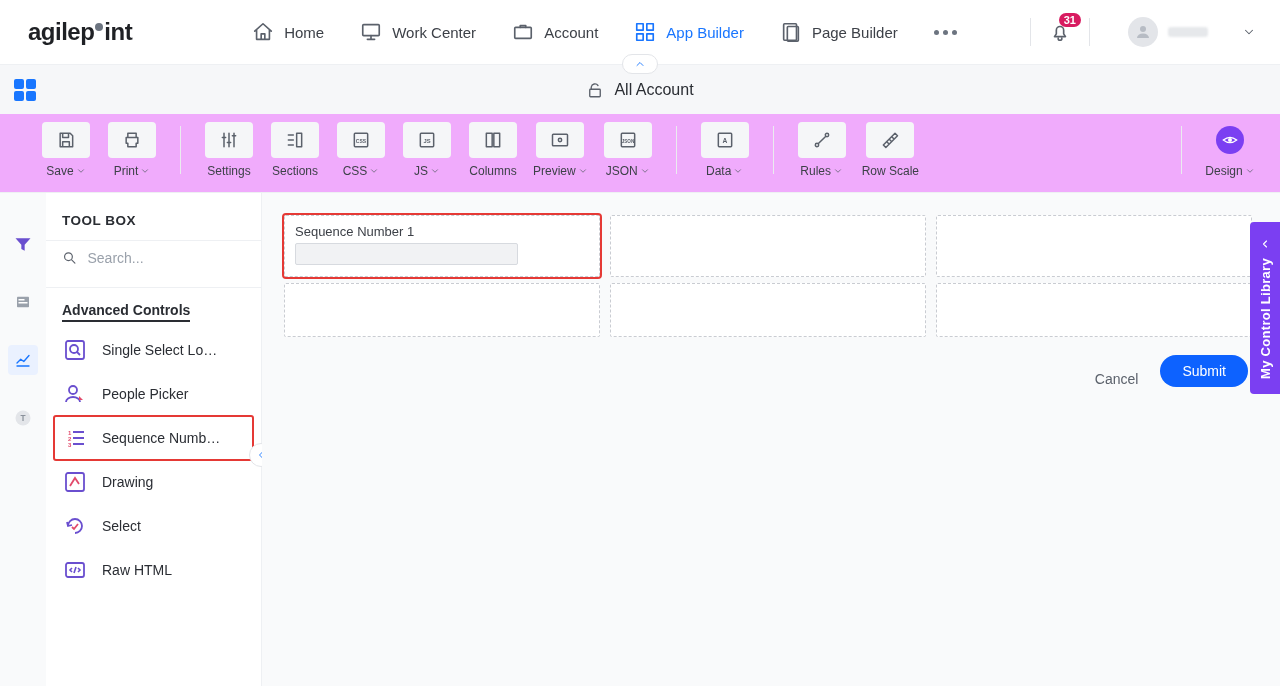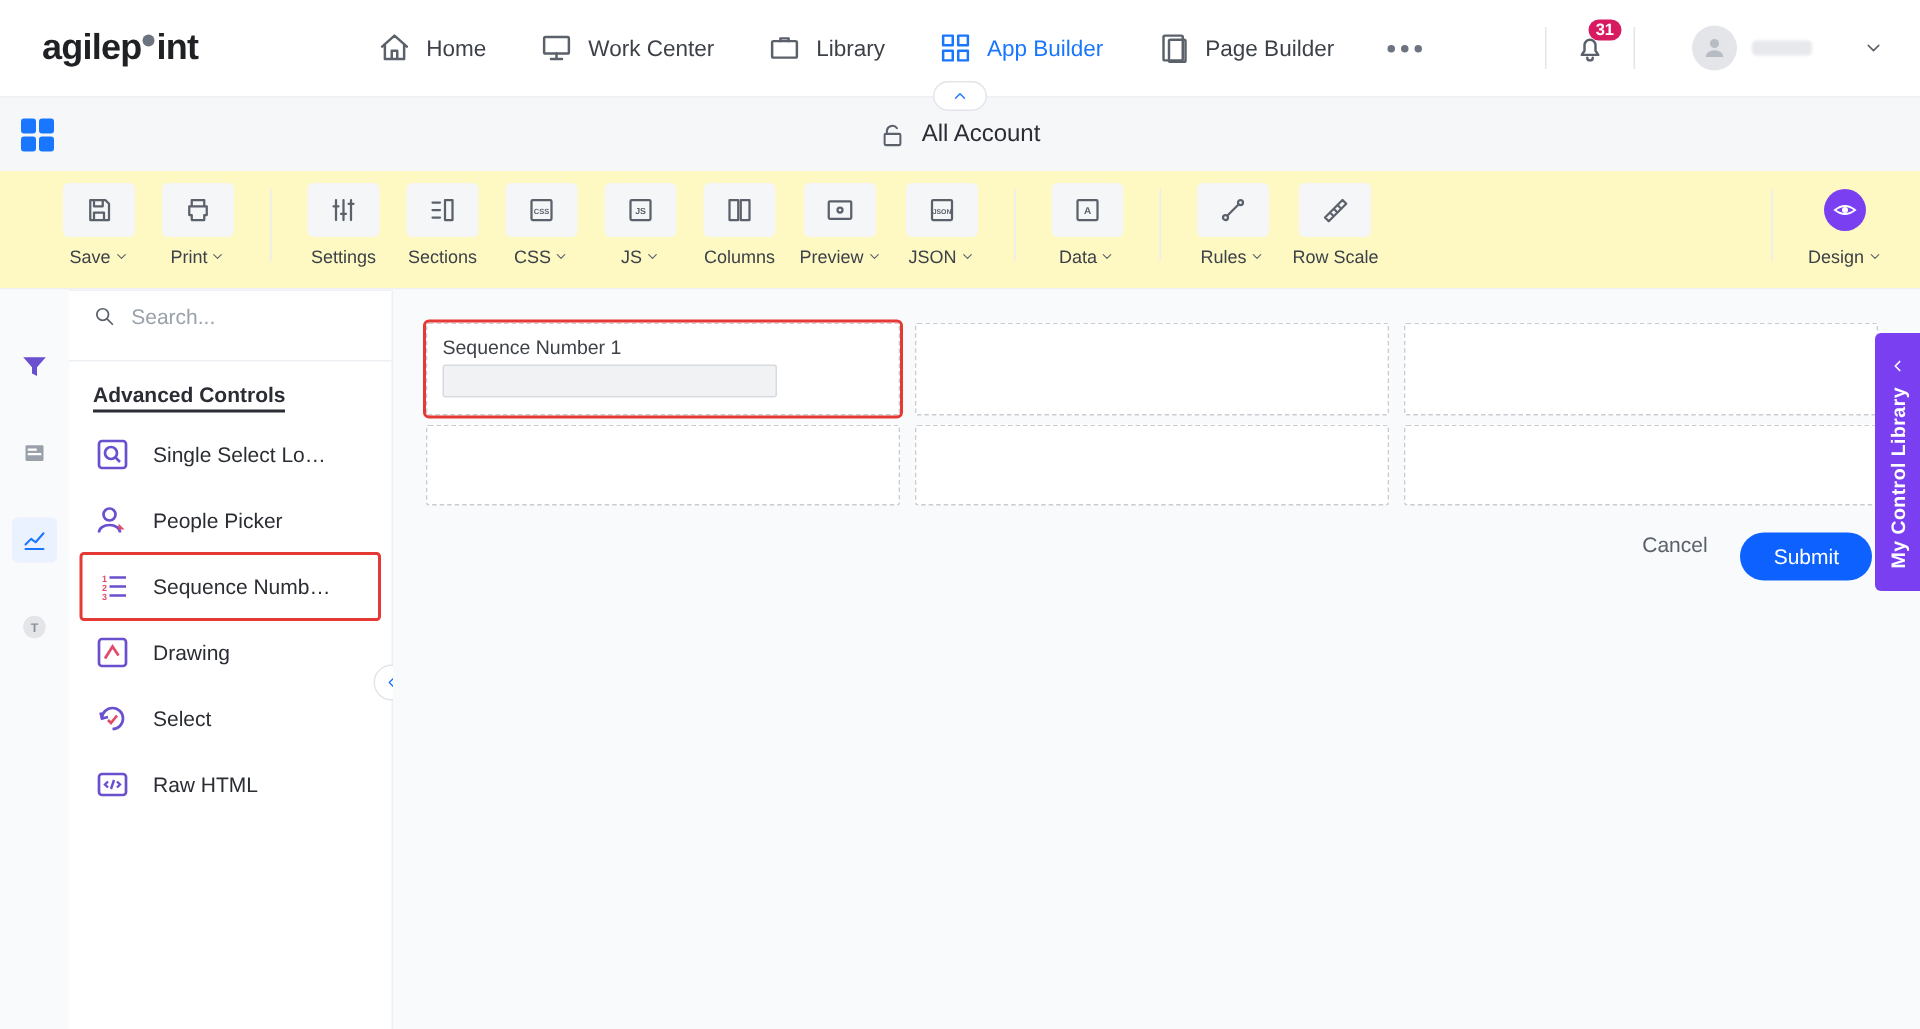--- a/index.html
+++ b/index.html
@@ -21,21 +21,21 @@
   .avname { width:40px; height:10px; background:#e6e8eb; border-radius:3px; filter:blur(1px); }
   .chev-down { margin-left:24px; }
 
   .subbar { background:#f6f7f9; height:50px; position:relative; display:flex; align-items:center; justify-content:center; border-top:1px solid #eef0f3;}
   .subbar-left { position:absolute; left:14px; }
   .grid4 { display:grid; grid-template-columns:10px 10px; grid-template-rows:10px 10px; gap:2px;}
   .grid4 span{background:#1976ff; border-radius:2px;}
   .collapse-tab { position:absolute; top:-11px; left:50%; transform:translateX(-50%); width:36px; height:20px; background:#fff; border:1px solid #e3e5e9; border-radius:999px; display:flex; align-items:center; justify-content:center; cursor:pointer;}
   .subtitle { display:flex; align-items:center; gap:10px; font-size:16px; color:#2a2d33;}
   
-  .toolbar { display:flex; align-items:flex-start; padding:8px 24px 14px 40px; gap:16px; border-bottom:1px solid #eef0f3; background:#fef9c3;}
+  .toolbar { display:flex; align-items:flex-start; padding:8px 24px 14px 40px; gap:16px; border-bottom:1px solid #eef0f3; background:#f0abfc;}
   .tool-group { display:flex; gap:14px; }
   .tool-sep { width:1px; align-self:stretch; background:#eaecef; margin:4px 6px;}
   .tool { display:flex; flex-direction:column; align-items:center; gap:6px; font-size:12px; color:#3d4148; cursor:pointer; min-width:52px;}
   .tool .box { width:48px; height:36px; background:#f5f6f8; border-radius:4px; display:flex; align-items:center; justify-content:center;}
   .tool-label { display:flex; align-items:center; gap:2px; color:#3d4148;}
   .toolbar-spacer{flex:1;}
   .design-btn .box{background:transparent;}
   .eye-circ{width:28px;height:28px;border-radius:50%;background:#7b3ff2;display:flex;align-items:center;justify-content:center;}
 
   .workspace { display:flex; height:calc(686px - 64px - 50px - 74px); }
@@ -55,21 +55,21 @@
   .ctl .cicon{width:26px; height:26px; display:flex; align-items:center; justify-content:center; flex-shrink:0;}
   .ctl.highlighted { outline:2px solid #e53935; outline-offset:-1px; border-radius:2px;}
   .collapse-handle{position:absolute; right:-12px; top:250px; width:24px; height:24px; background:#fff; border:1px solid #e3e5e9; border-radius:50%; display:flex; align-items:center; justify-content:center; cursor:pointer;}
 
   .canvas-area { flex:1; background:#f9fafb; padding:22px 28px 0 22px; position:relative;}
   .form-grid { display:grid; grid-template-columns: repeat(3, 1fr); grid-template-rows:62px 54px; gap:6px 10px;}
   .cell { border:1px dashed #c9ccd2; background:#fff; border-radius:2px;}
   .cell.first { outline:2px solid #e53935; outline-offset:0; padding:8px 10px;}
   .field-label { font-size:13px; color:#3d4148; margin-bottom:4px;}
   .fakeinput { height:22px; width:76%; background:#f1f2f4; border:1px solid #d7dadf; border-radius:2px;}
-  .form-actions { display:flex; justify-content:flex-end; gap:22px; padding:18px 4px; align-items:flex-start;}
+  .form-actions { display:flex; justify-content:flex-end; gap:22px; padding:18px 4px; align-items:flex-end;}
   .btn-cancel { color:#5b616b; font-size:14px; cursor:pointer;}
   .btn-submit { background:#0d62ff; color:#fff; border:none; border-radius:18px; padding:8px 22px; font-size:14px; cursor:pointer;}
 
   .side-tab { position:absolute; right:0; top:222px; width:30px; height:172px; background:#7b3ff2; color:#fff; border-top-left-radius:4px; border-bottom-left-radius:4px; display:flex; flex-direction:column; align-items:center; justify-content:center; cursor:pointer;}
   .side-tab .arrow{margin-bottom:8px;}
   .side-tab .vtext{ writing-mode:vertical-rl; transform:rotate(180deg); font-size:13px; font-weight:600; letter-spacing:0.3px;}
 
   svg{display:block;}
   .ic-stroke{stroke:#5b616b; stroke-width:1.8; fill:none; stroke-linecap:round; stroke-linejoin:round;}
   .ic-stroke-blue{stroke:#1976ff; stroke-width:1.8; fill:none; stroke-linecap:round; stroke-linejoin:round;}
@@ -102,21 +102,21 @@
         </span>
       <span>Work Center</span>
     </div>
     <div class="navitem">
       <span class="nicon">
           <svg width="22" height="22" viewBox="0 0 24 24">
             <rect class="ic-stroke" x="3" y="7" width="18" height="12" rx="1"></rect>
             <path class="ic-stroke" d="M9 7 V5 H15 V7"></path>
           </svg>
         </span>
-      <span>Library</span>
+      <span>Account</span>
     </div>
     <div class="navitem active">
       <span class="nicon">
           <svg width="22" height="22" viewBox="0 0 24 24">
             <rect class="ic-stroke-blue" x="3" y="3" width="7" height="7"></rect>
             <rect class="ic-stroke-blue" x="14" y="3" width="7" height="7"></rect>
             <rect class="ic-stroke-blue" x="3" y="14" width="7" height="7"></rect>
             <rect class="ic-stroke-blue" x="14" y="14" width="7" height="7"></rect>
           </svg>
         </span>
@@ -392,20 +392,21 @@
       </div>
     <div class="railbtn">
         <svg width="18" height="18" viewBox="0 0 24 24">
           <circle cx="12" cy="12" r="10" fill="#e3e5e9"></circle>
           <text x="12" y="16" font-size="11" text-anchor="middle" fill="#8a919b" font-weight="700">T</text>
         </svg>
       </div>
   </div>
 
   <div class="toolbox">
+    <h3>TOOL BOX</h3>
     <div class="searchrow">
       <svg width="18" height="18" viewBox="0 0 24 24">
           <circle class="ic-stroke" cx="10" cy="10" r="6"></circle>
           <path class="ic-stroke" d="M15 15 L20 20"></path>
         </svg>
       <input type="text" placeholder="Search..." style="">
     </div>
     <div class="section-title"><span>Advanced Controls</span></div>
     <div class="ctl-list">
       <div class="ctl">

